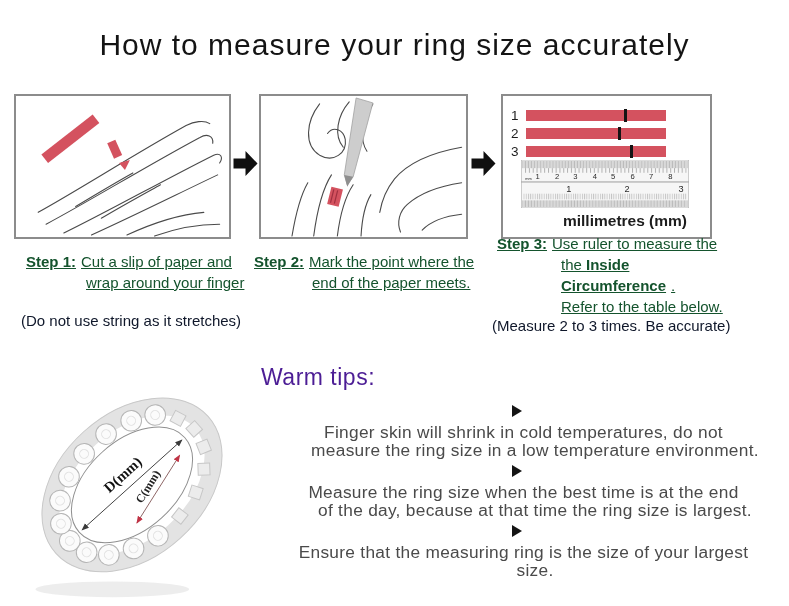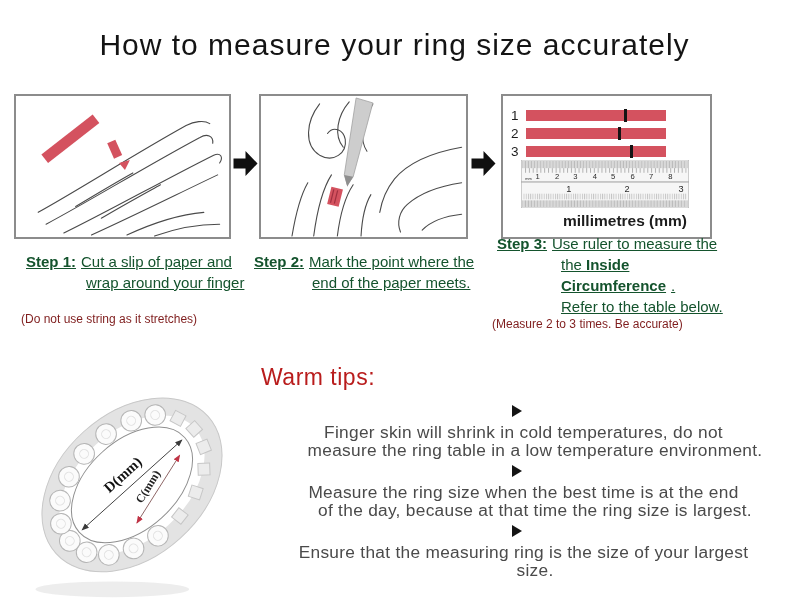--- a/index.html
+++ b/index.html
@@ -35,30 +35,30 @@
   
   .cap{position:absolute;font-size:15px;line-height:21px;color:#14532d;text-decoration:underline;}
   .cap b{font-weight:700;margin-right:5px;}
   .cap .ind{display:block;}
   .cap1{left:26px;top:251px;width:220px;}
   .cap1 .ind{margin-left:60px;}
   .cap2{left:254px;top:251px;width:225px;}
   .cap2 .ind{margin-left:58px;}
   .cap3{left:497px;top:233px;width:250px;}
   .cap3 .ind{margin-left:64px;}
-  .note{position:absolute;font-size:12px;color:#7f1d1d;}
+  .note{position:absolute;font-size:15px;color:#0f172a;}
   .note1{left:21px;top:312px;}
   .note3{left:492px;top:317px;}
 
   
   .ring-fig{position:absolute;left:4px;top:356px;width:256px;height:248px;}
 
   
   .tips-heading{position:absolute;left:261px;top:364px;font-size:23px;font-weight:400;
-                letter-spacing:0.5px;color:#b91c1c;margin:0;}
+                letter-spacing:0.5px;color:#4c1d95;margin:0;}
   .tips{position:absolute;left:261px;top:405px;width:525px;}
   .tline{height:30px;line-height:30px;font-size:17.3px;letter-spacing:0.3px;color:#4a4a4a;
          display:flex;align-items:center;flex-direction:column;}
   .tline.cont{padding-left:23px;}
   .tri{width:0;height:0;border-left:10px solid #141414;border-top:6px solid transparent;
        border-bottom:6px solid transparent;margin-right:13px;flex:0 0 auto;}
 </style>
 </head>
 <body>
 
@@ -255,21 +255,21 @@
       <text transform="translate(142,136) rotate(-16)" text-anchor="middle" font-family="Liberation Serif, serif" font-weight="bold" font-size="12" fill="#222">C(mm)</text>
     </g>
   </svg>
 
   <h2 class="tips-heading">Warm tips:</h2>
   <div class="tips">
     <div class="tline">
       <span class="tri"></span>
       <span>Finger skin will shrink in cold temperatures, do not</span>
     </div>
-    <div class="tline cont">measure the ring table in a low temperature environment.</div>
+    <div class="tline cont">measure the ring size in a low temperature environment.</div>
     <div class="tline">
       <span class="tri"></span>
       <span>Measure the ring size when the best time is at the end</span>
     </div>
     <div class="tline cont">of the day, because at that time the ring size is largest.</div>
     <div class="tline">
       <span class="tri"></span>
       <span>Ensure that the measuring ring is the size of your largest</span>
     </div>
     <div class="tline cont">size.</div>

